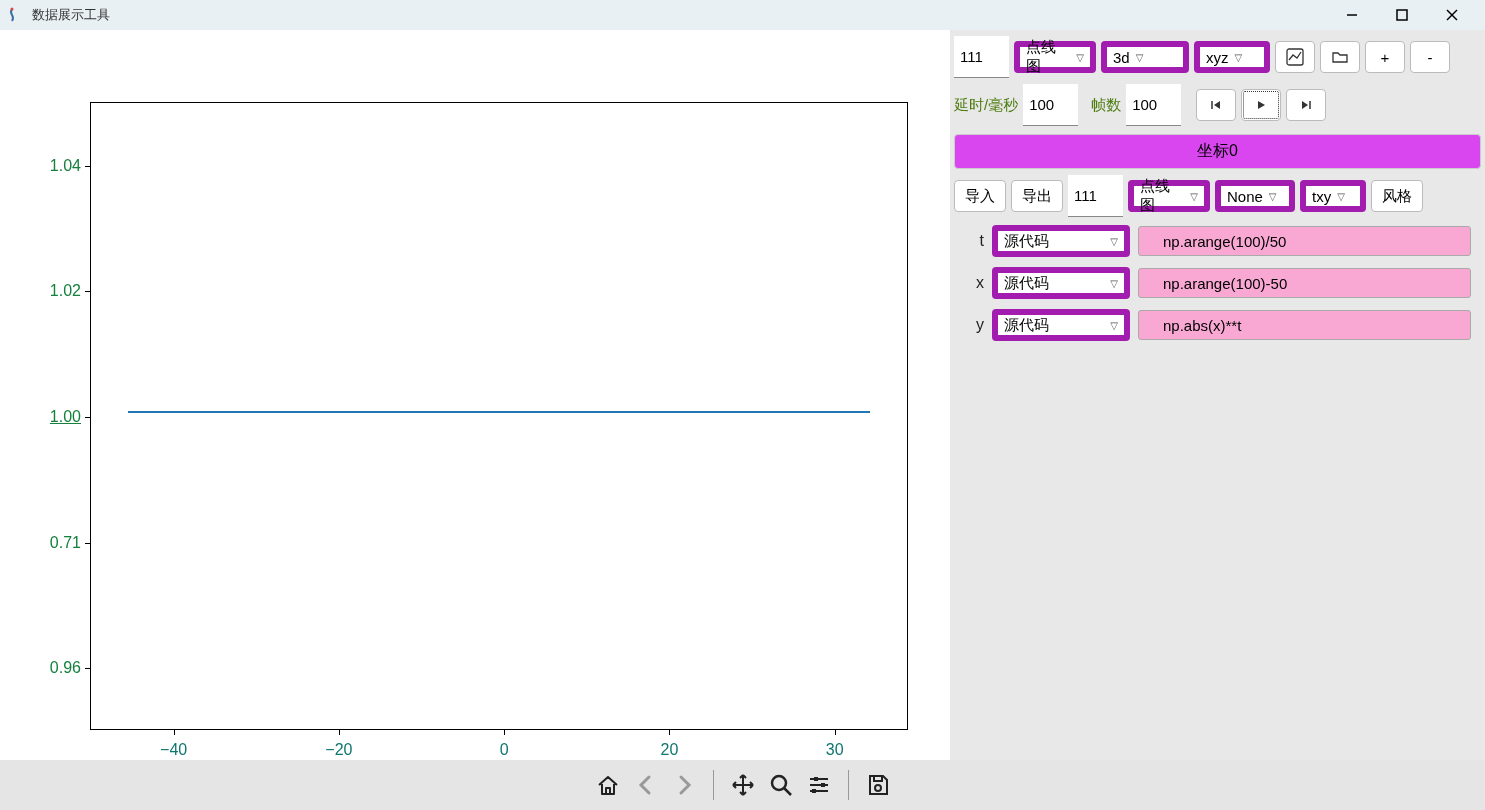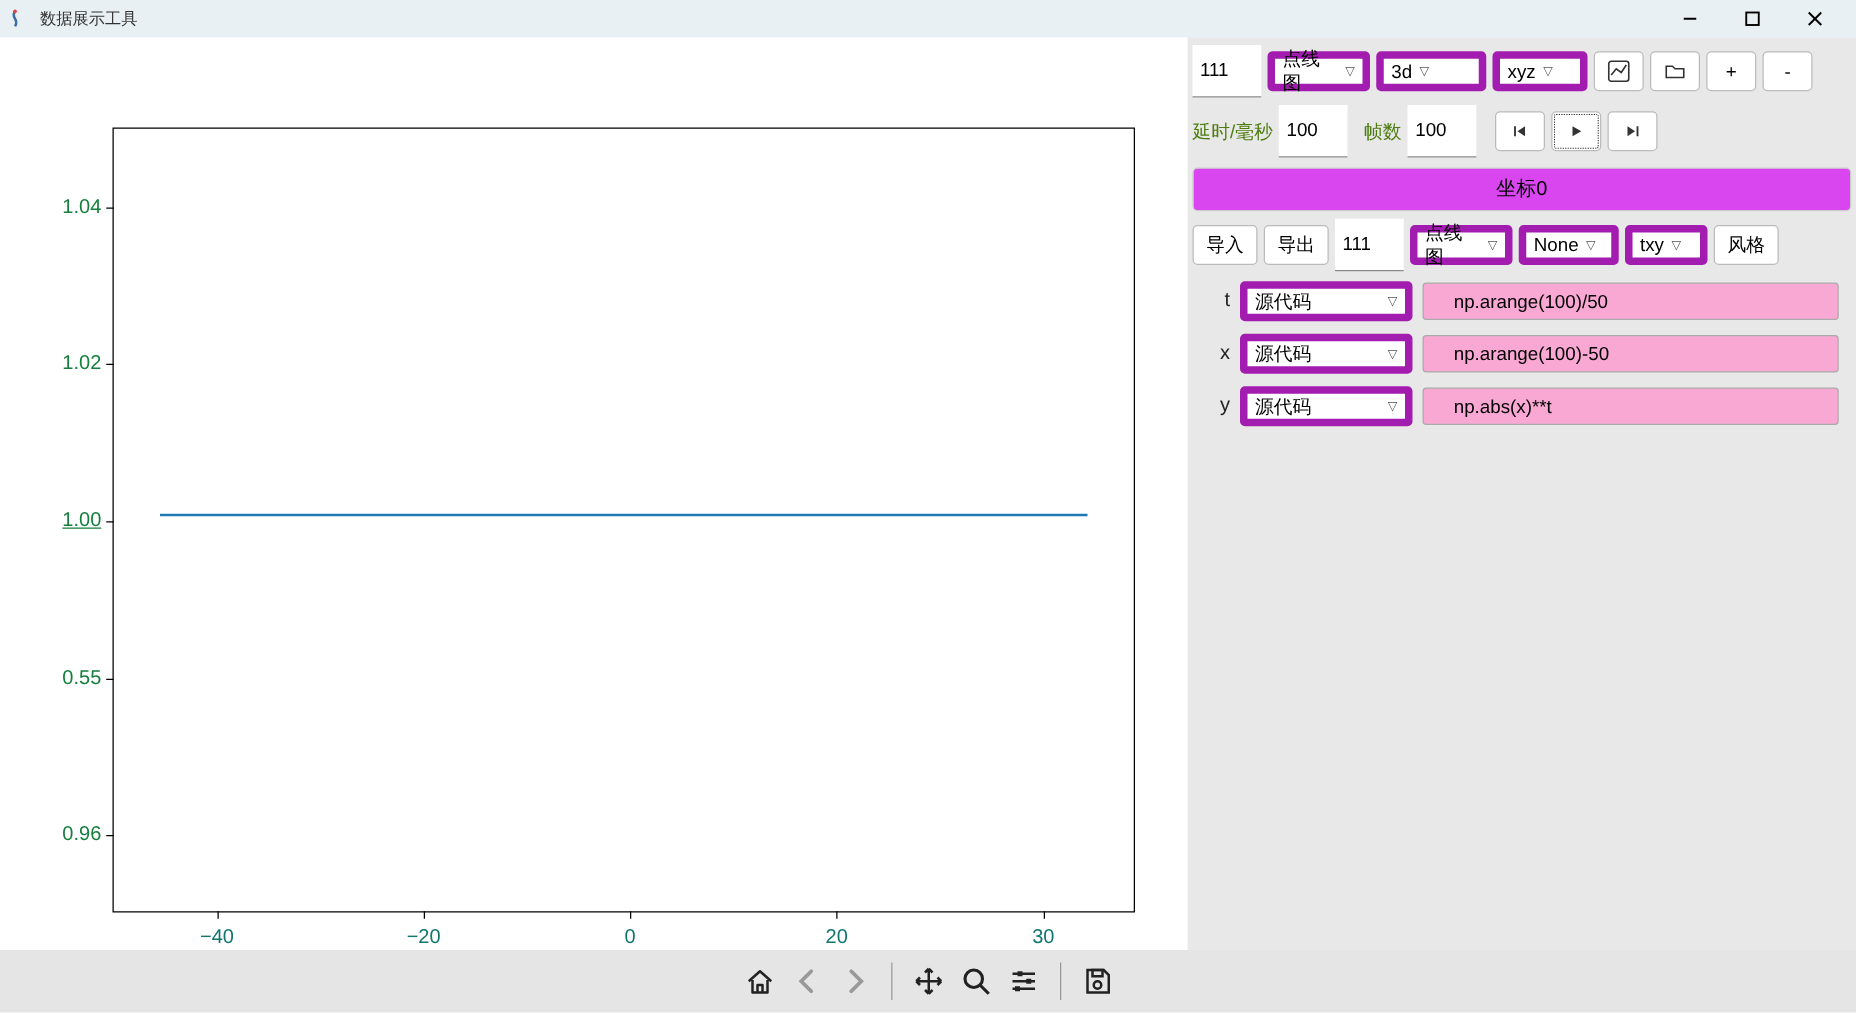--- a/index.html
+++ b/index.html
@@ -64,21 +64,21 @@
   </div>
 </div>
 
 <div class="main">
 
   <div class="plot-area">
     <div class="plot-box" id="plot-box">
       <div class="plot-line"></div>
     <div class="ytick" style="top: 565.2px;">0.96</div>
         <div class="ytick-line" style="top: 565.2px;"></div>
-        <div class="ytick" style="top: 439.6px;">0.55</div>
+        <div class="ytick" style="top: 439.6px;">0.71</div>
         <div class="ytick-line" style="top: 439.6px;"></div>
         <div class="ytick" style="top: 314px; text-decoration: underline;">1.00</div>
         <div class="ytick-line" style="top: 314px;"></div>
         <div class="ytick" style="top: 188.4px;">1.02</div>
         <div class="ytick-line" style="top: 188.4px;"></div>
         <div class="ytick" style="top: 62.8px;">1.04</div>
         <div class="ytick-line" style="top: 62.8px;"></div>
         <div class="xtick" style="left: 82.6263px;">−40</div>
         <div class="xtick-line" style="left: 82.6263px;"></div>
         <div class="xtick" style="left: 247.879px;">−20</div>

